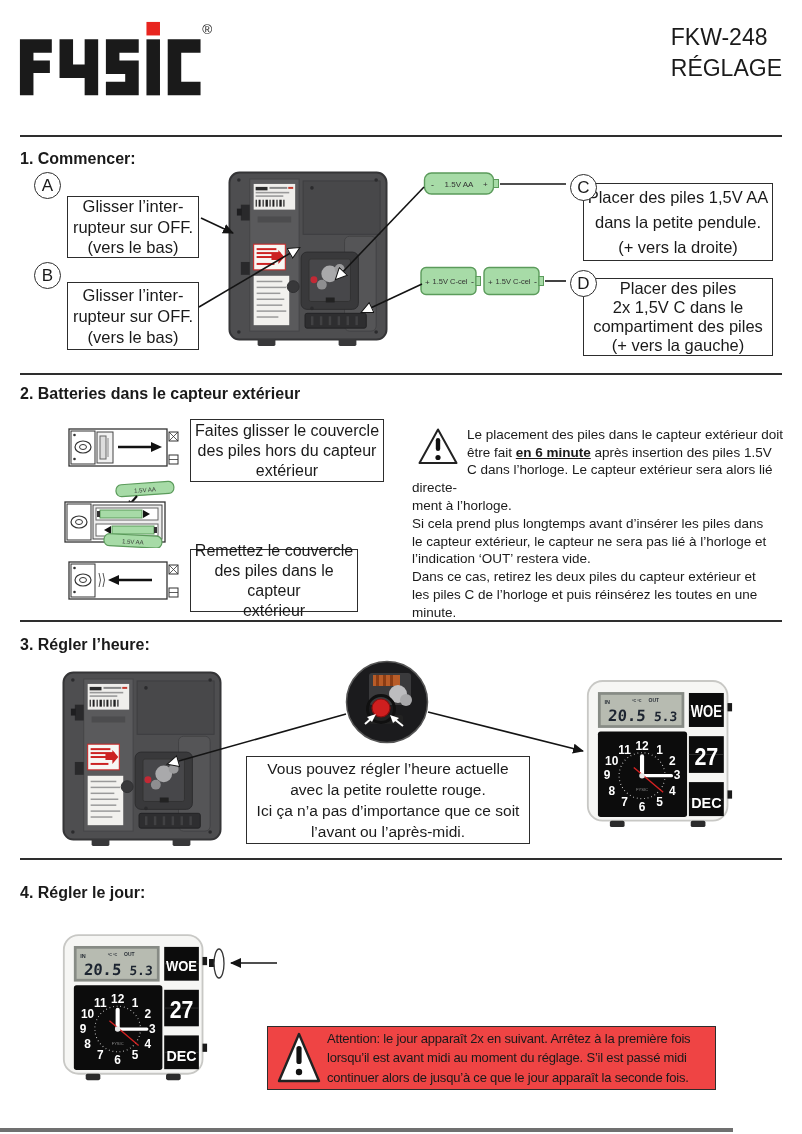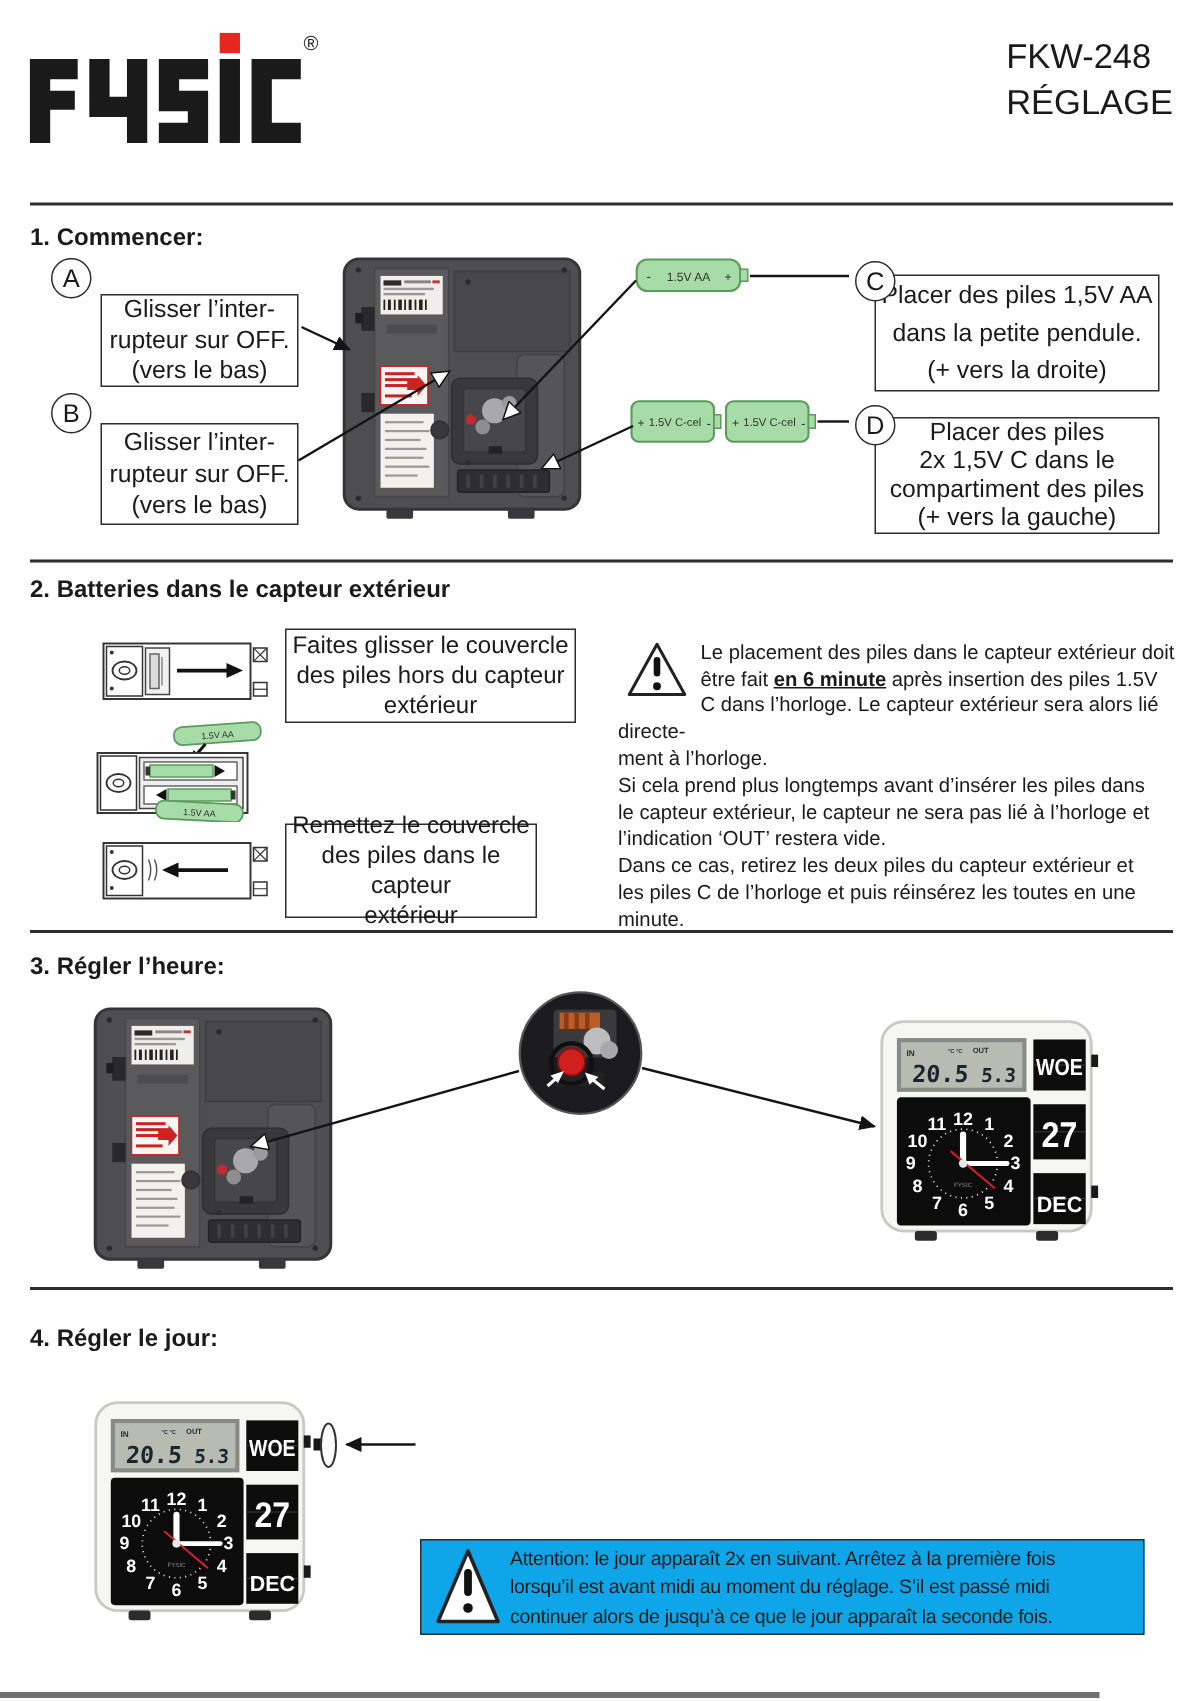--- a/index.html
+++ b/index.html
@@ -324,40 +324,44 @@
     <circle cx="61" cy="40" r="6" fill="#a8a8aa"></circle>
     <rect x="24" y="55" width="34" height="9" rx="2" fill="#222"></rect>
     <circle cx="36" cy="48" r="9" fill="#cf1f1f" stroke="#8a0f0f" stroke-width="1.2"></circle>
     <circle cx="36" cy="49" r="13.5" fill="none" stroke="#101010" stroke-width="3"></circle>
     <line x1="20" y1="64" x2="28" y2="57" stroke="#fff" stroke-width="2"></line>
     <polygon points="31,54 27,62 22,57" fill="#fff"></polygon>
     <line x1="58" y1="66" x2="48" y2="58" stroke="#fff" stroke-width="2"></line>
     <polygon points="45,55 48,63 54,58" fill="#fff"></polygon>
   </svg>
 
+  <div class="abs cbox" style="left:246px;top:756px;width:284px;height:88px;font-size:15.5px;line-height:21px">Vous pouvez régler l’heure actuelle
+avec la petite roulette rouge.
+Ici ça n’a pas d’importance que ce soit
+l’avant ou l’après-midi.</div>
 
   <svg class="abs img" style="left:586px;top:679px" width="147" height="152" viewBox="0 0 160 165">
       <use href="#cfront"></use>
     </svg>
 
   <div class="abs rule" style="left:20px;top:858px;width:762px;height:2px"></div>
 
   <div class="abs h2" style="left:20px;top:884px">4. Régler le jour:</div>
 
   <svg class="abs img" style="left:62px;top:933px" width="146" height="151" viewBox="0 0 160 165">
       <use href="#cfront"></use>
     </svg>
 
   <svg class="abs img" style="left:208px;top:946px" width="18" height="36" viewBox="0 0 18 36">
     <rect x="1" y="13" width="6" height="8" fill="#161616"></rect>
     <ellipse cx="11" cy="17.5" rx="5" ry="14.5" fill="#fdfdfd" stroke="#333" stroke-width="1.3"></ellipse>
   </svg>
 
 
-  <div class="abs" style="left:280px;top:1026px;width:483px;height:64px;border:1.4px solid #2d2d2d;background:#0ea5e9;box-sizing:border-box;z-index:3">
+  <div class="abs" style="left:267px;top:1026px;width:449px;height:64px;border:1.4px solid #2d2d2d;background:#ef4444;box-sizing:border-box;z-index:3">
     <svg width="44" height="52" viewBox="0 0 44 52" style="position:absolute;left:9px;top:5px">
       <polygon points="22,2 42,49 2,49" fill="#fff" stroke="#222" stroke-width="2.4" stroke-linejoin="round"></polygon>
       <rect x="19.4" y="14" width="5.2" height="18" rx="2.6" fill="#111"></rect>
       <circle cx="22" cy="40" r="3.2" fill="#111"></circle>
     </svg>
     <div class="ital" style="position:absolute;left:59px;top:2px;width:386px;font-size:13px;line-height:19.3px;letter-spacing:-0.2px">Attention: le jour apparaît 2x en suivant. Arrêtez à la première fois
 lorsqu’il est avant midi au moment du réglage. S’il est passé midi
 continuer alors de jusqu’à ce que le jour apparaît la seconde fois.</div>
   </div>
 

